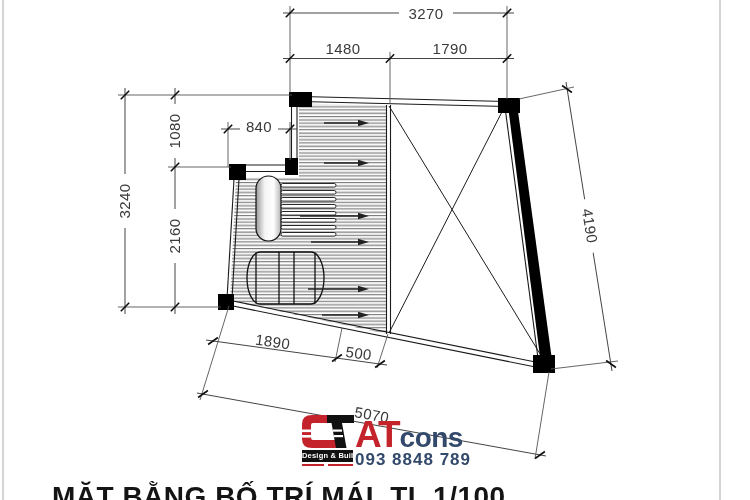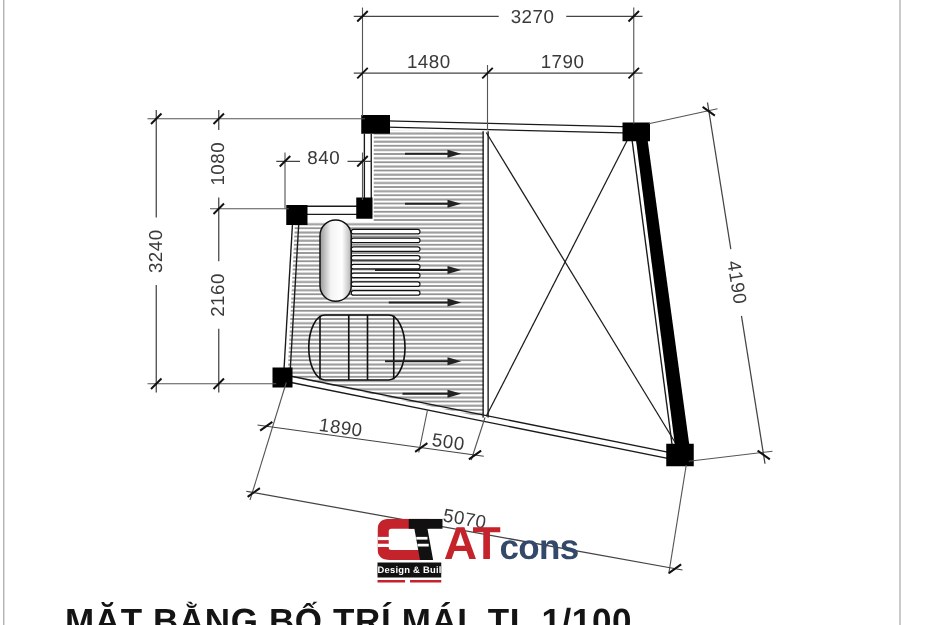--- a/index.html
+++ b/index.html
@@ -248,17 +248,18 @@
     <rect x="0" y="20" width="9.5" height="2.6" fill="#ffffff"></rect>
     <rect x="31" y="14.5" width="9" height="2.2" fill="#ffffff"></rect>
     <rect x="32" y="20" width="9" height="2.2" fill="#ffffff"></rect>
   </svg>
   <div class="brand">
     <span class="brand-at">AT</span><span class="brand-cons">cons</span>
   </div>
   <div class="tagline">Design &amp; Build</div>
   <div class="tag-underline-l"></div>
   <div class="tag-underline-r"></div>
+  <div class="phone">093 8848 789</div>
 </div>
 
 <div class="title-block">
   <span>MẶT BẰNG BỐ TRÍ MÁI</span><span class="title-scale">TL 1/100</span>
 </div>
 
 </body></html>

